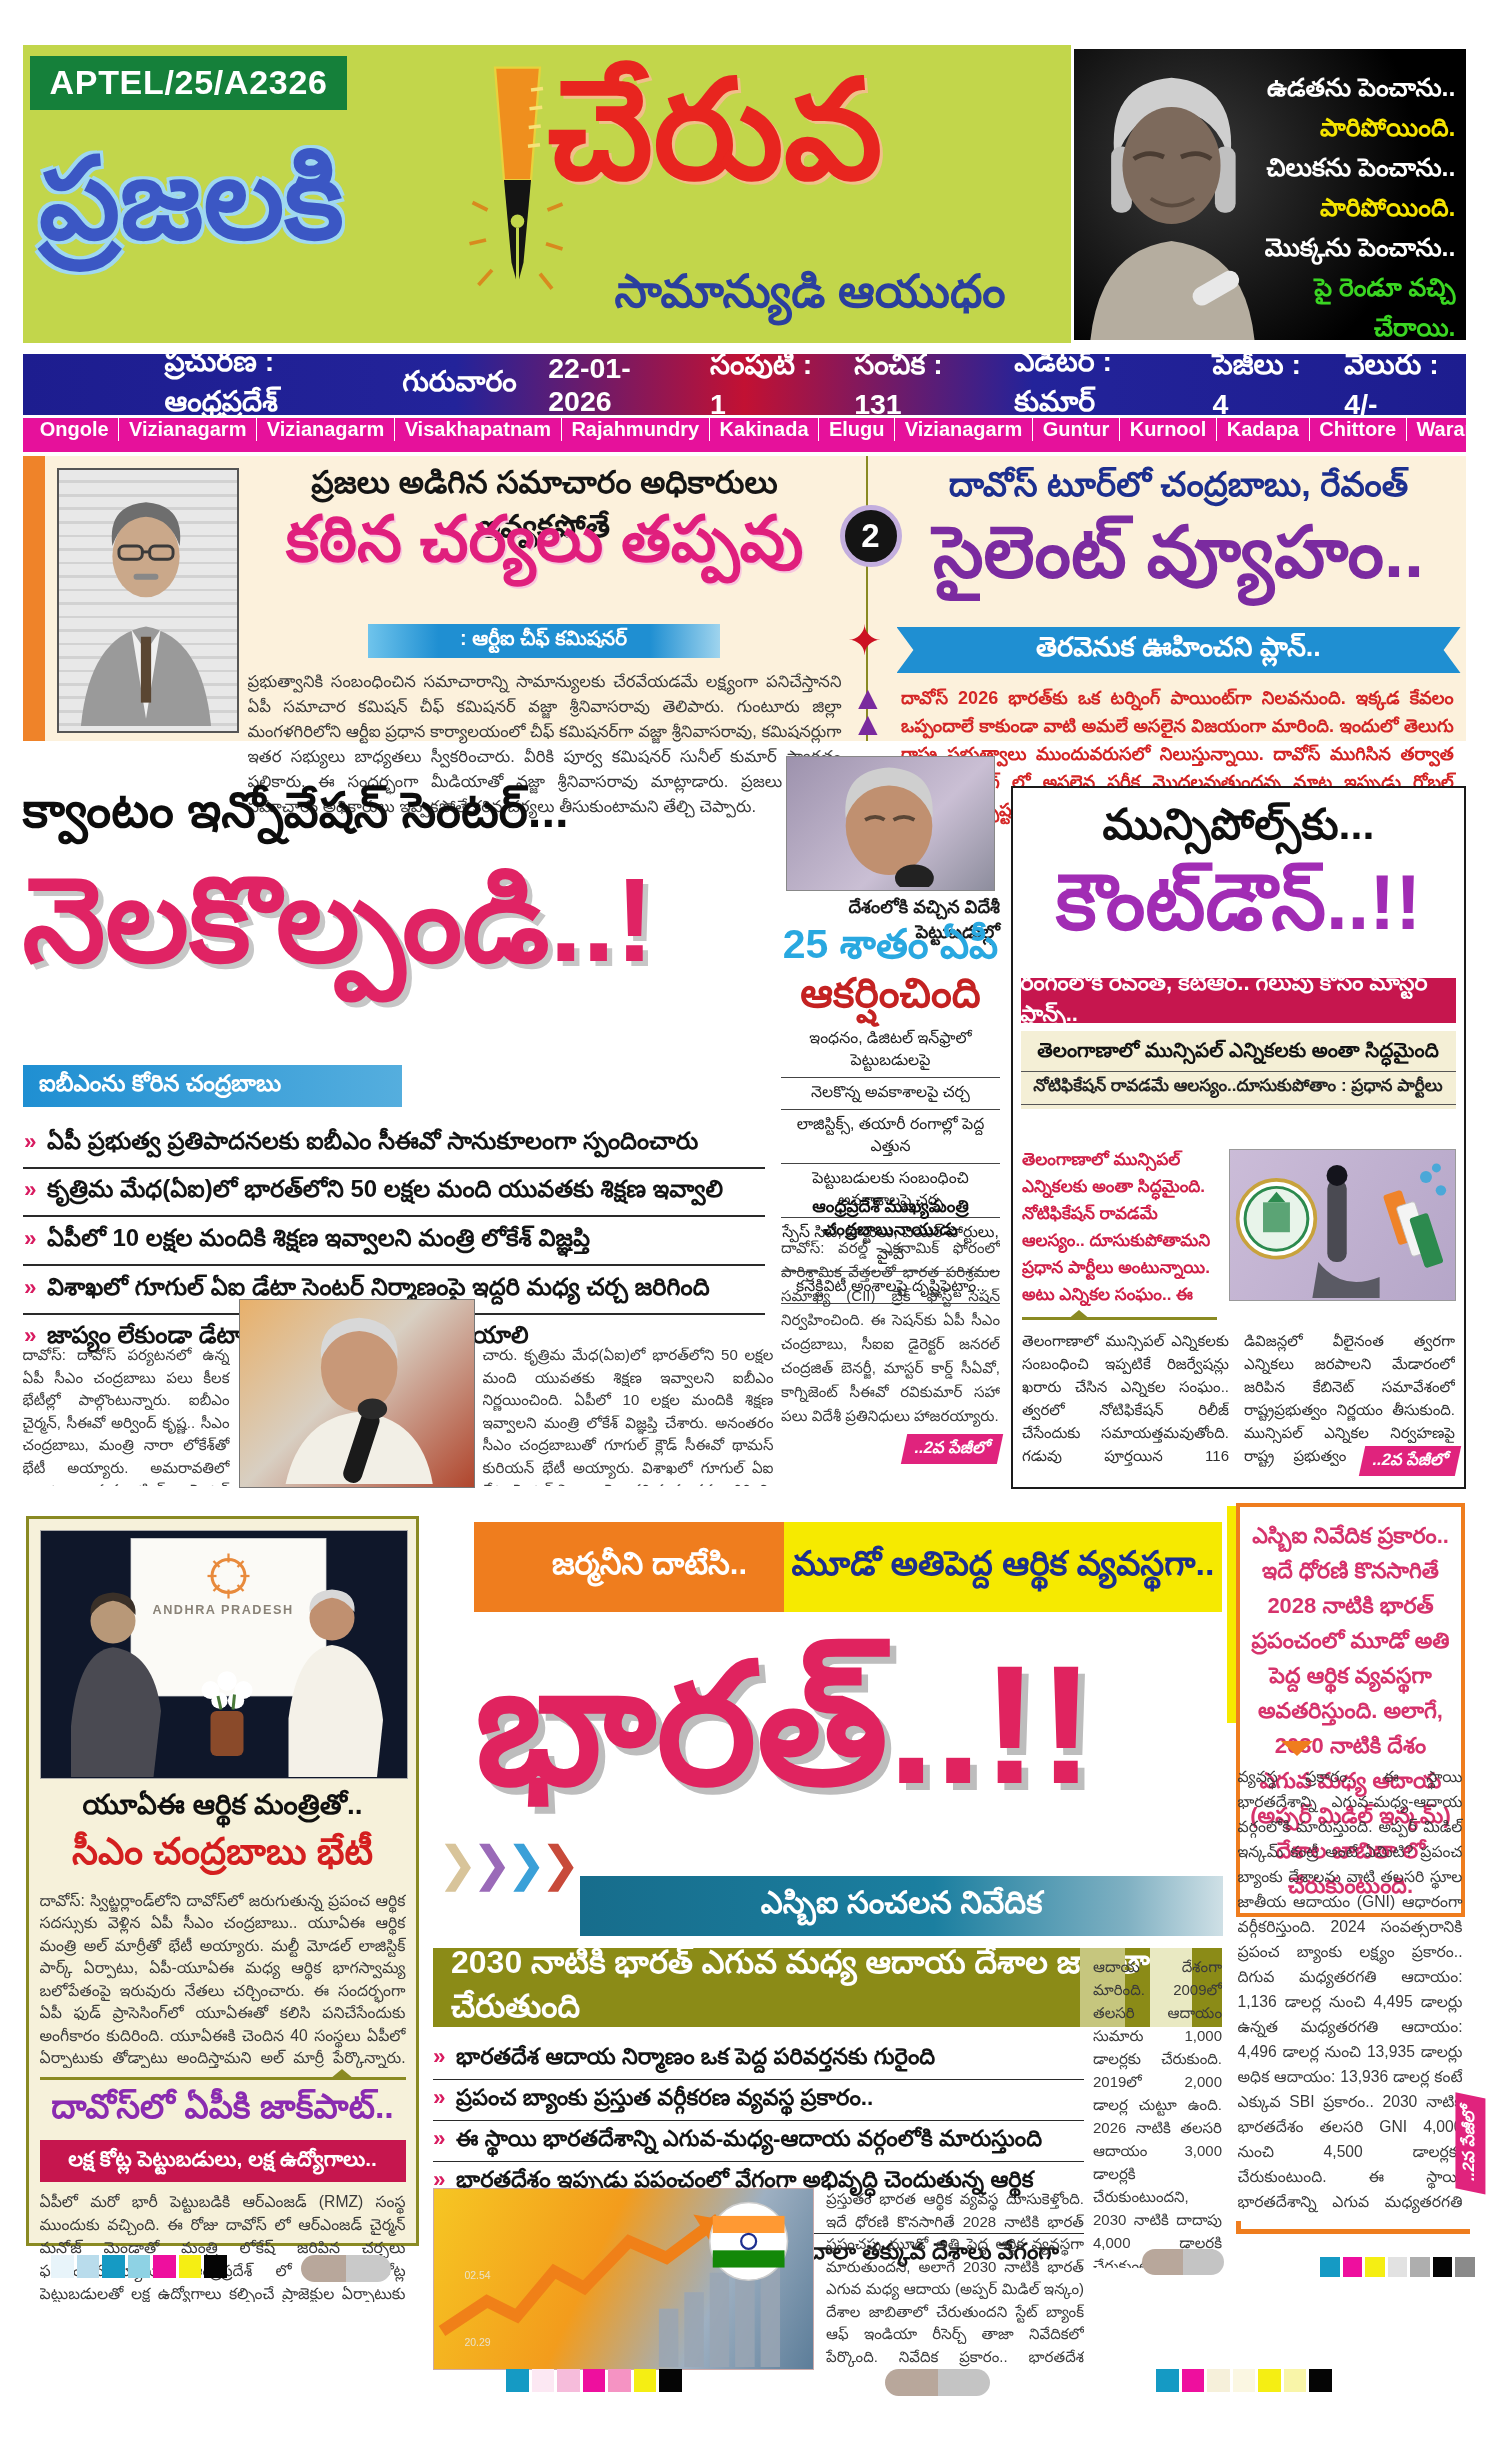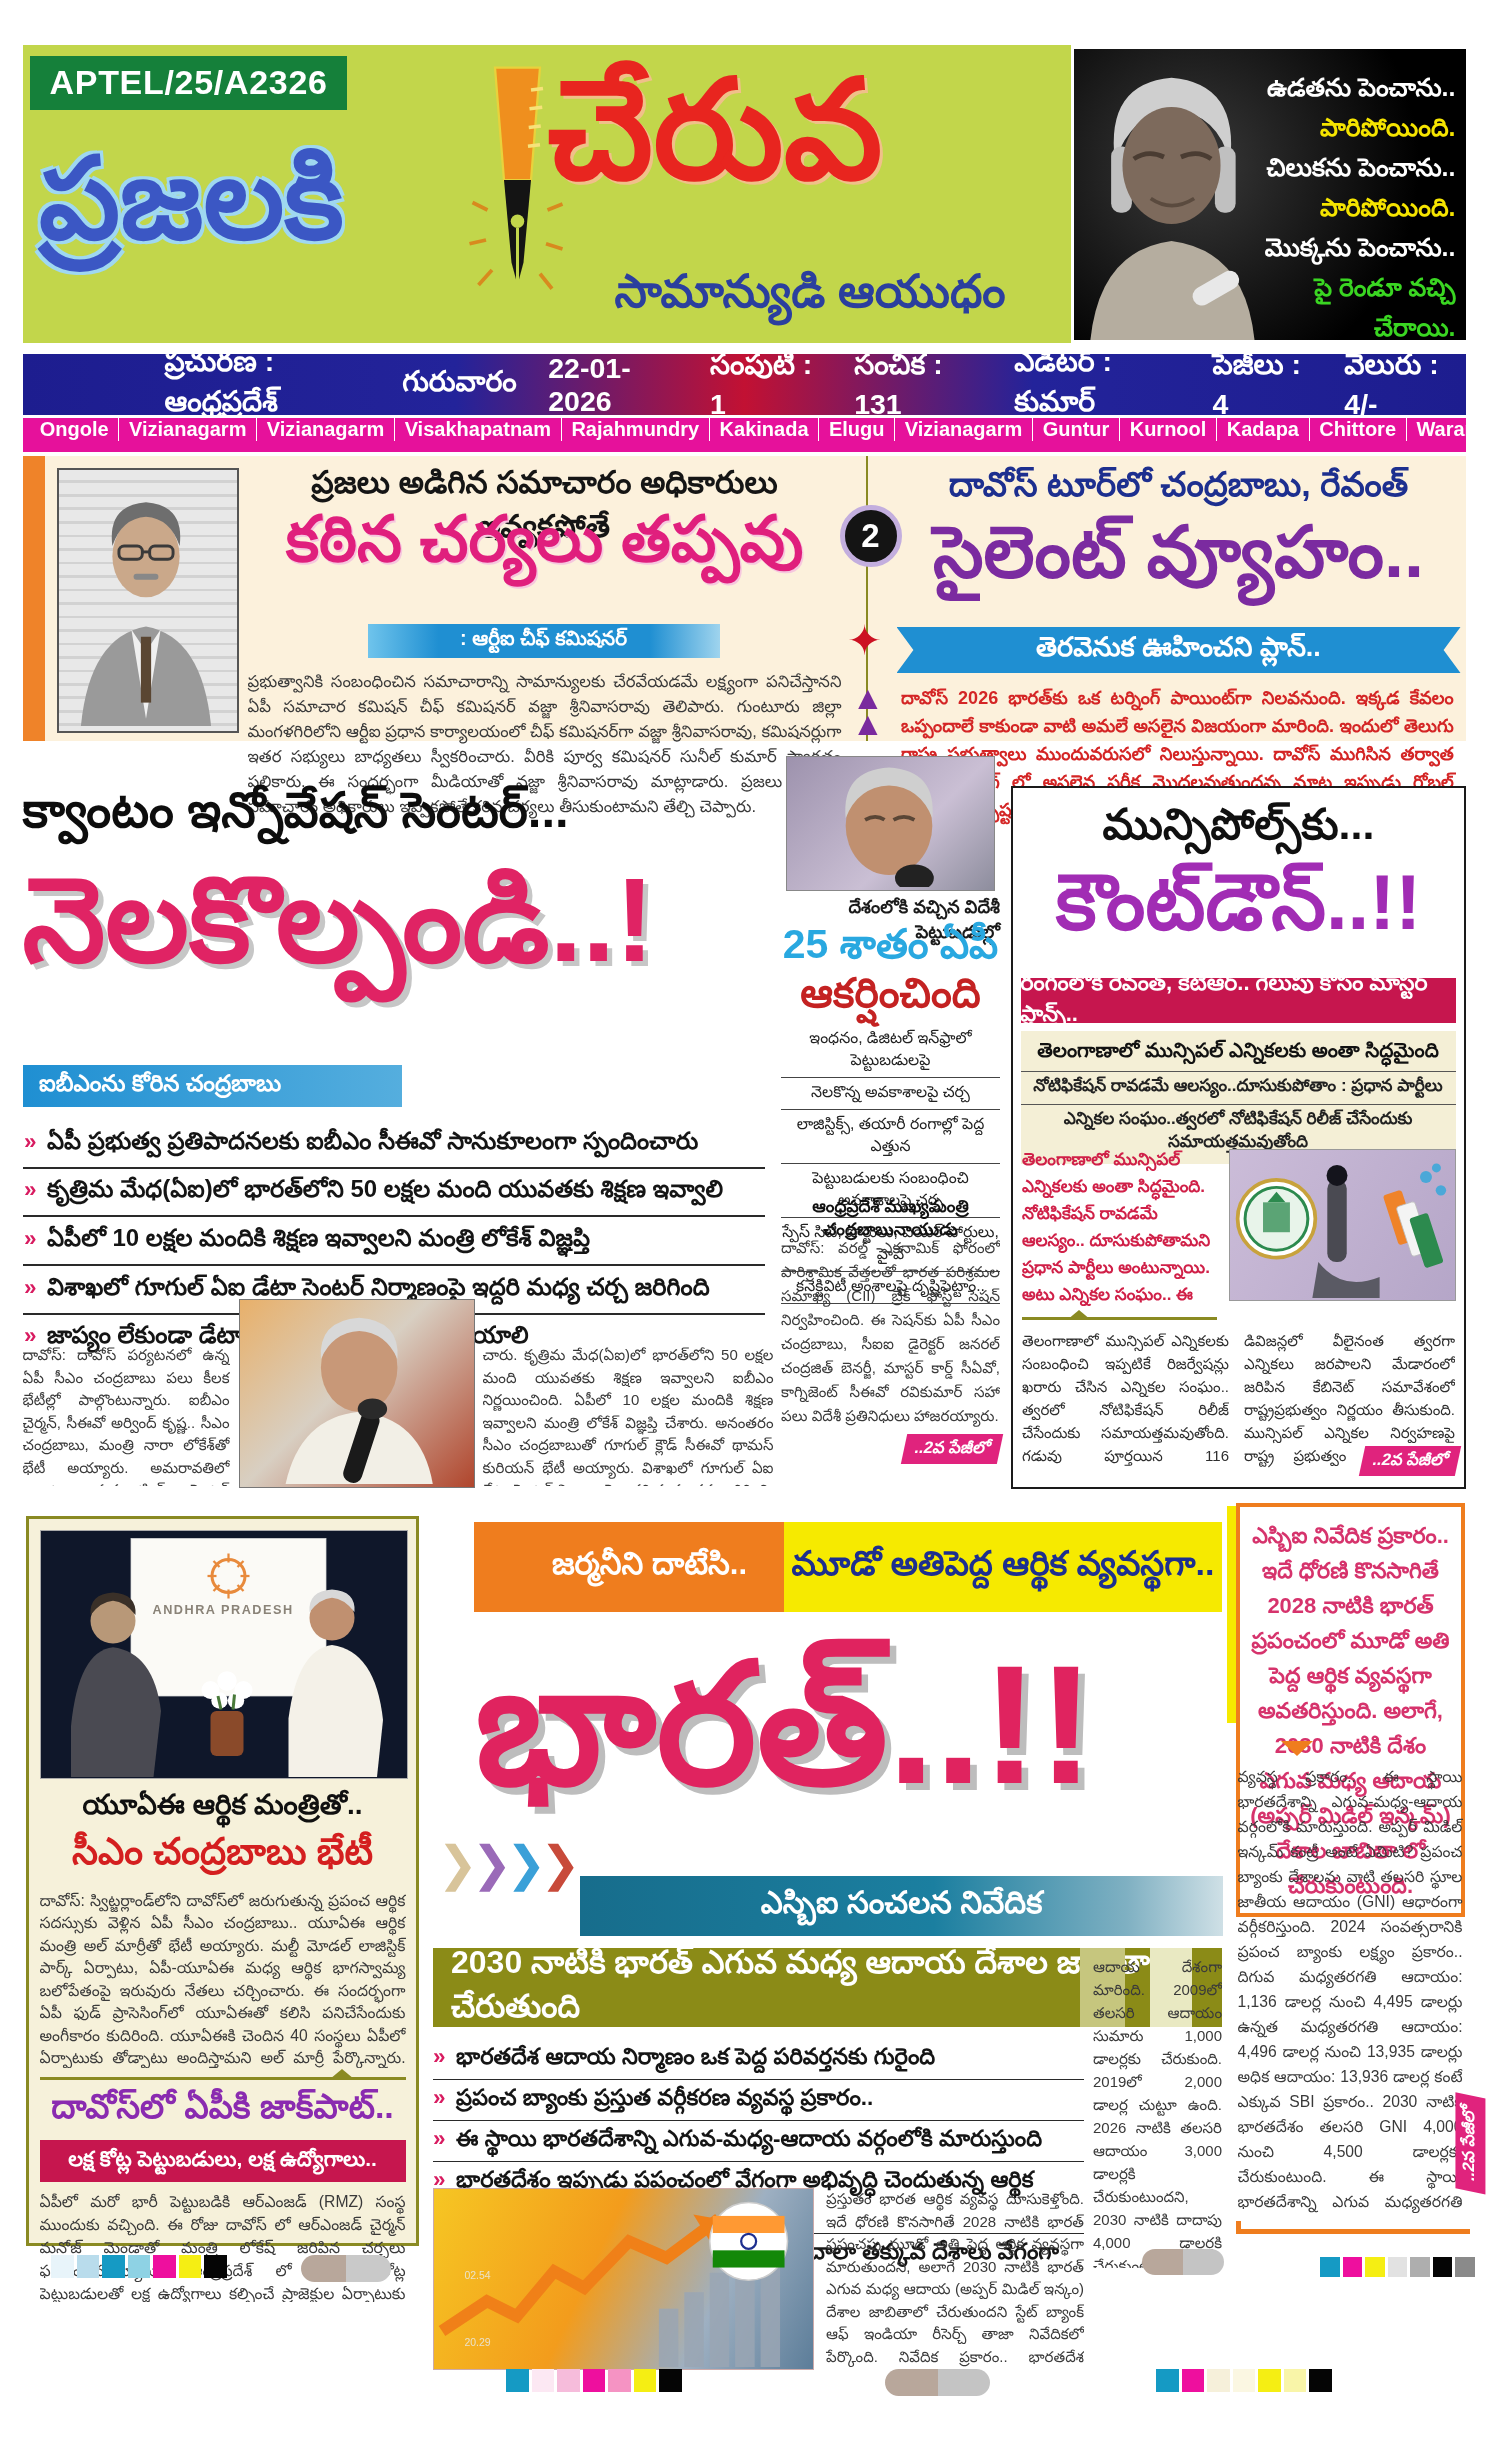--- a/index.html
+++ b/index.html
@@ -353,21 +353,20 @@
     <div class="ap-ref"><span class="pgref">..2వ పేజీలో</span></div>
   </div>
 
   <div class="abs muni">
     <div class="m-top">మున్సిపోల్స్‌కు...</div>
     <div class="m-main">కౌంట్‌డౌన్..!!</div>
     <div class="m-ribbon">రంగంలోకి రేవంత్, కేటీఆర్.. గెలుపు కోసం మాస్టర్ ప్లాన్స్..</div>
     <div class="m-panel">
       <div class="s1">తెలంగాణాలో మున్సిపల్ ఎన్నికలకు అంతా సిద్ధమైంది</div>
       <div class="s2">నోటిఫికేషన్ రావడమే ఆలస్యం..దూసుకుపోతాం : ప్రధాన పార్టీలు</div>
-      <div class="s3">ఎన్నికల సంఘం..త్వరలో నోటిఫికేషన్ రిలీజ్ చేసేందుకు సమాయత్తమవుతోంది</div>
     </div>
     <div class="m-row">
       <div class="m-red">తెలంగాణాలో మున్సిపల్ ఎన్నికలకు అంతా సిద్ధమైంది. నోటిఫికేషన్ రావడమే ఆలస్యం.. దూసుకుపోతామని ప్రధాన పార్టీలు అంటున్నాయి. అటు ఎన్నికల సంఘం.. ఈ బిగ్ ఫైట్‌కు చకచకా ఏర్పాట్లు పూర్తి చేస్తోంది. అధికార యంత్రాంగానికి ఇప్పటికే కీలక ఆదేశాలు జారీ చేసింది.</div>
       <div class="m-img">
         <svg width="223" height="148" viewBox="0 0 298 198">
           <circle cx="62" cy="92" r="52" fill="#fff" stroke="#c8a23c" stroke-width="5"></circle>
           <circle cx="62" cy="92" r="42" fill="#e8f4ea" stroke="#2c8a4e" stroke-width="4"></circle>
           <rect x="44" y="70" width="36" height="40" fill="#2c8a4e" opacity="0.75"></rect>
           <polygon points="62,56 50,70 74,70" fill="#2c8a4e"></polygon>
           <rect x="130" y="40" width="26" height="110" rx="12" fill="#4a4a52"></rect>

